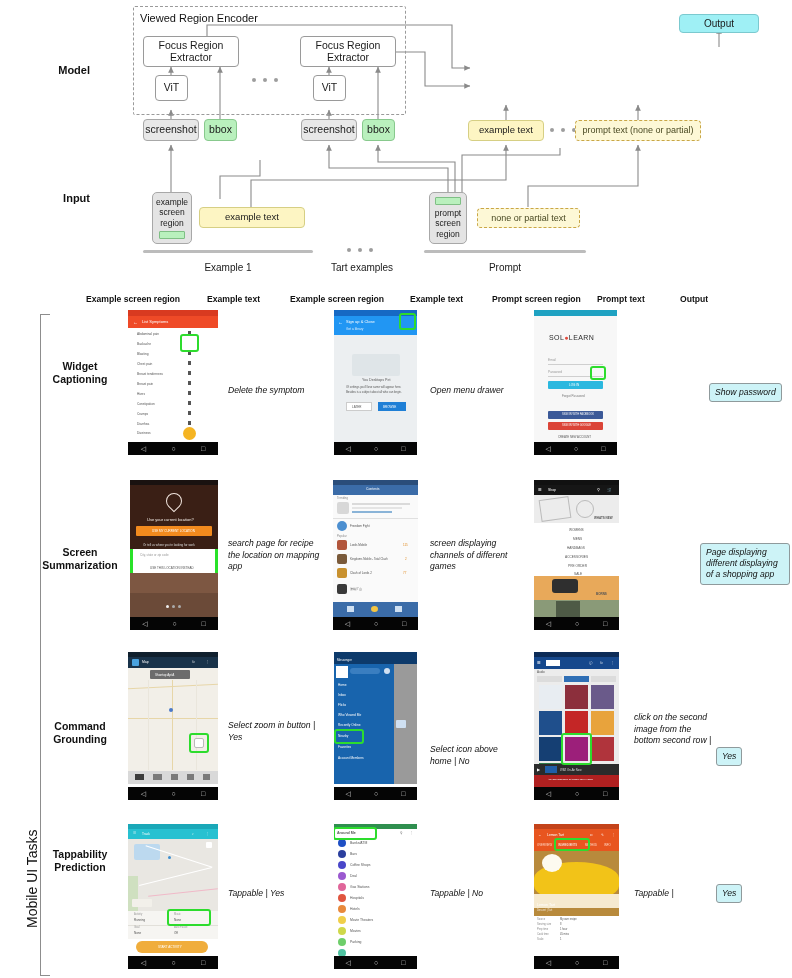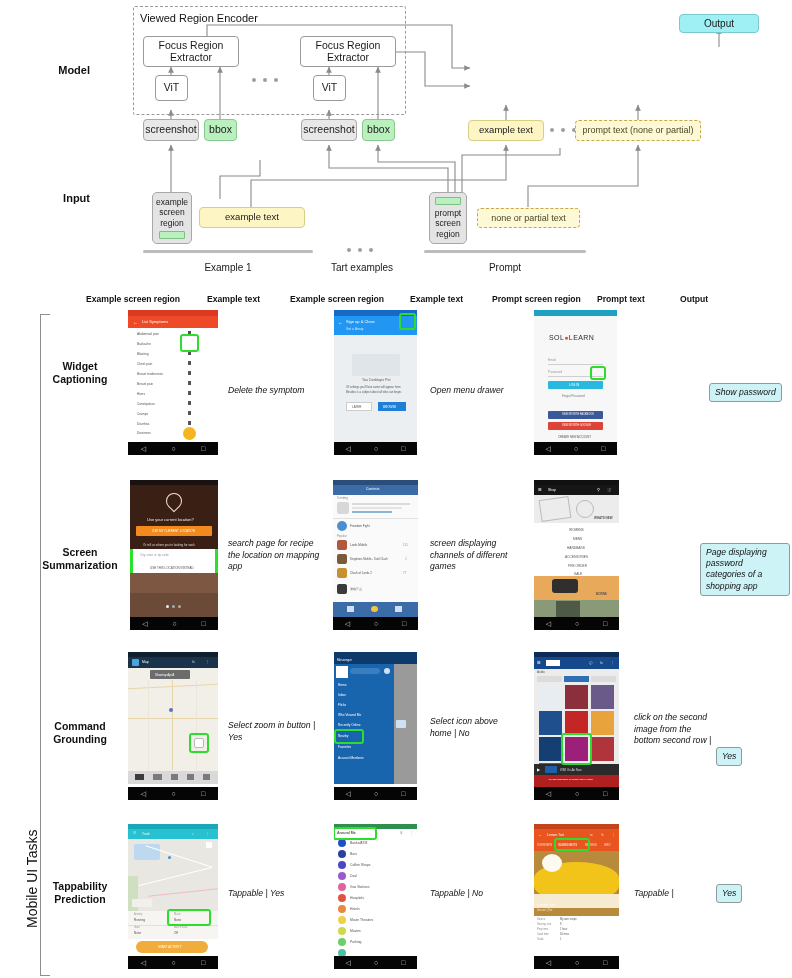--- a/index.html
+++ b/index.html
@@ -427,21 +427,21 @@
     <div class="bar" style="left:0;top:120px;width:100%;height:17px;background:#8a9a78;"></div>
     <div class="bar" style="left:22px;top:121px;width:24px;height:16px;background:#4e5a46;"></div>
     <div class="navbar">
       <span>◁</span>
       <span>○</span>
       <span>□</span>
     </div>
   </div>
 
   <div class="celltext" style="left:634px; top:250px; width:70px;"></div>
-  <div class="outbadge" style="left:700px; top:255px; width:90px;">Page displaying password categories of a shopping app</div>
+  <div class="outbadge" style="left:700px; top:255px; width:90px;">Page displaying different displaying of a shopping app</div>
 
   <div class="rowlabel" style="left:25px; top:432px; white-space:pre-line;">Command
 Grounding</div>
 
   <div class="phone" style="left:128px; top:364px; width:90px; height:148px;">
     <div class="bar" style="left:0;top:0;width:100%;height:5px;background:#10202e;"></div>
     <div class="bar" style="left:0;top:5px;width:100%;height:11px;background:#19334a;"></div>
     <div class="bar" style="left:4px;top:7px;width:7px;height:7px;background:#4aa3df;border-radius:1px;"></div>
     <div class="tinytxt" style="left:14px;top:8px;color:#fff;font-size:3.4px;">Map</div>
     <div class="tinytxt" style="left:64px;top:8px;color:#fff;font-size:3.4px;">↻</div>
@@ -491,21 +491,21 @@
     <div class="tinytxt" style="left:4px;top:104px;color:#fff;font-size:3.2px;">Account Members</div>
     <div class="bar" style="left:62px;top:68px;width:10px;height:8px;background:#cfe0f2;border-radius:1px;"></div>
     <div class="hl" style="left:2px;top:79px;width:26px;height:11px;"></div>
     <div class="navbar">
       <span>◁</span>
       <span>○</span>
       <span>□</span>
     </div>
   </div>
 
-  <div class="celltext" style="left:430px; top:428px; width:90px;">Select icon above home | No</div>
+  <div class="celltext" style="left:430px; top:456px; width:90px;">Select icon above home | No</div>
 
   <div class="phone" style="left:534px; top:364px; width:85px; height:148px;">
     <div class="bar" style="left:0;top:0;width:100%;height:5px;background:#0c2b57;"></div>
     <div class="bar" style="left:0;top:5px;width:100%;height:12px;background:#16488c;"></div>
     <div class="tinytxt" style="left:3px;top:8px;color:#fff;font-size:4px;">☰</div>
     <div class="bar" style="left:12px;top:8px;width:14px;height:6px;background:#fff;"></div>
     <div class="tinytxt" style="left:55px;top:9px;color:#fff;font-size:3.4px;">ⓘ</div>
     <div class="tinytxt" style="left:66px;top:9px;color:#fff;font-size:3.4px;">↻</div>
     <div class="tinytxt" style="left:77px;top:9px;color:#fff;font-size:3.4px;">⋮</div>
     <div class="bar" style="left:0;top:17px;width:100%;height:95px;background:#ececec;"></div>
@@ -533,21 +533,21 @@
     <div class="navbar">
       <span>◁</span>
       <span>○</span>
       <span>□</span>
     </div>
   </div>
 
   <div class="celltext" style="left:634px; top:424px; width:80px;">click on the second image from the bottom second row |</div>
   <div class="outbadge" style="left:716px; top:459px;">Yes</div>
 
-  <div class="rowlabel" style="left:25px; top:592px; white-space:pre-line;">Tappability
+  <div class="rowlabel" style="left:25px; top:560px; white-space:pre-line;">Tappability
 Prediction</div>
 
   <div class="phone" style="left:128px; top:536px; width:90px; height:145px;">
     <div class="bar" style="left:0;top:0;width:100%;height:5px;background:#1aa8b8;"></div>
     <div class="bar" style="left:0;top:5px;width:100%;height:10px;background:#27c1d1;"></div>
     <div class="tinytxt" style="left:5px;top:7px;color:#fff;font-size:3.6px;">☰</div>
     <div class="tinytxt" style="left:14px;top:8px;color:#fff;font-size:3.2px;">Track</div>
     <div class="tinytxt" style="left:64px;top:8px;color:#fff;font-size:3.4px;">♪</div>
     <div class="tinytxt" style="left:78px;top:8px;color:#fff;font-size:3.4px;">⋮</div>
     <div class="bar" style="left:0;top:15px;width:100%;height:72px;background:#e9e7e2;"></div>

